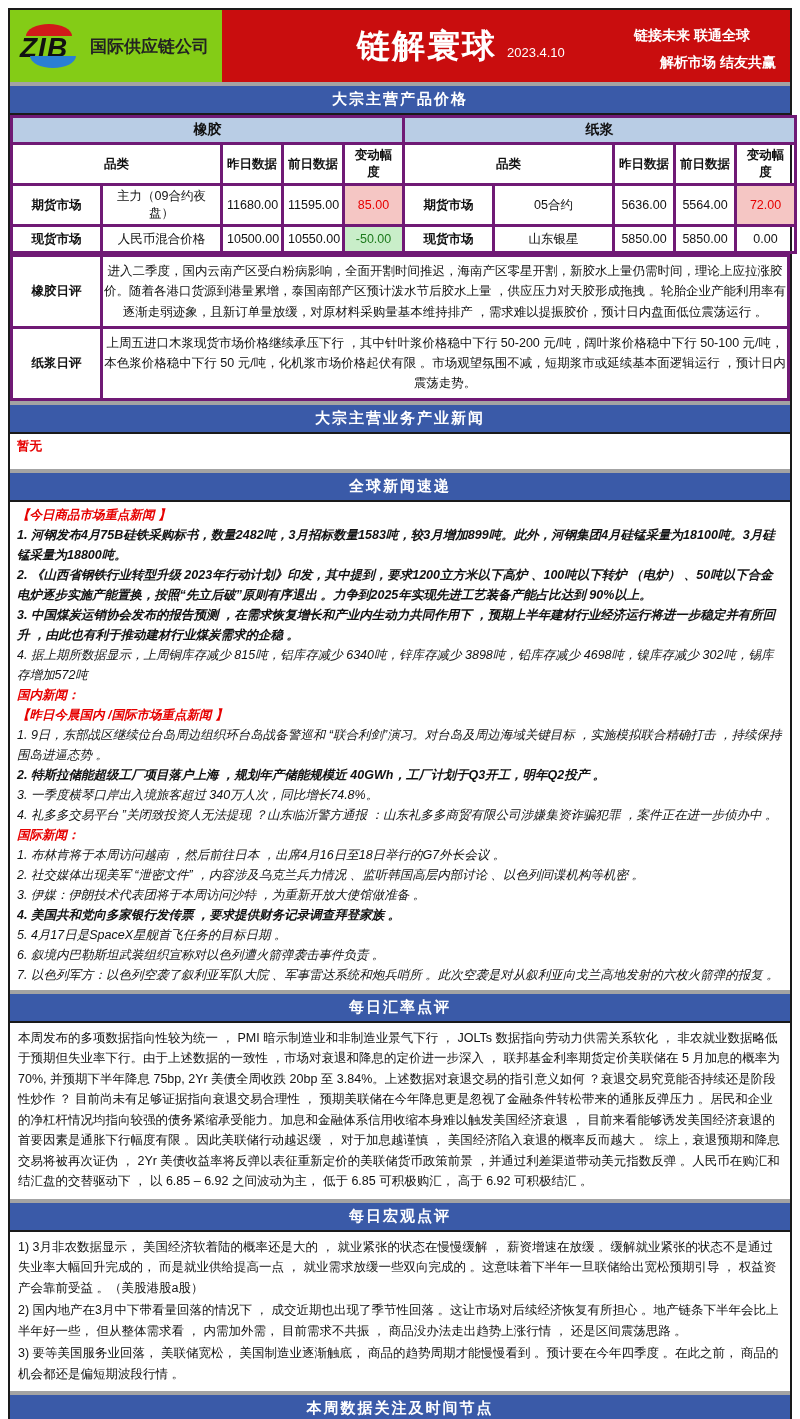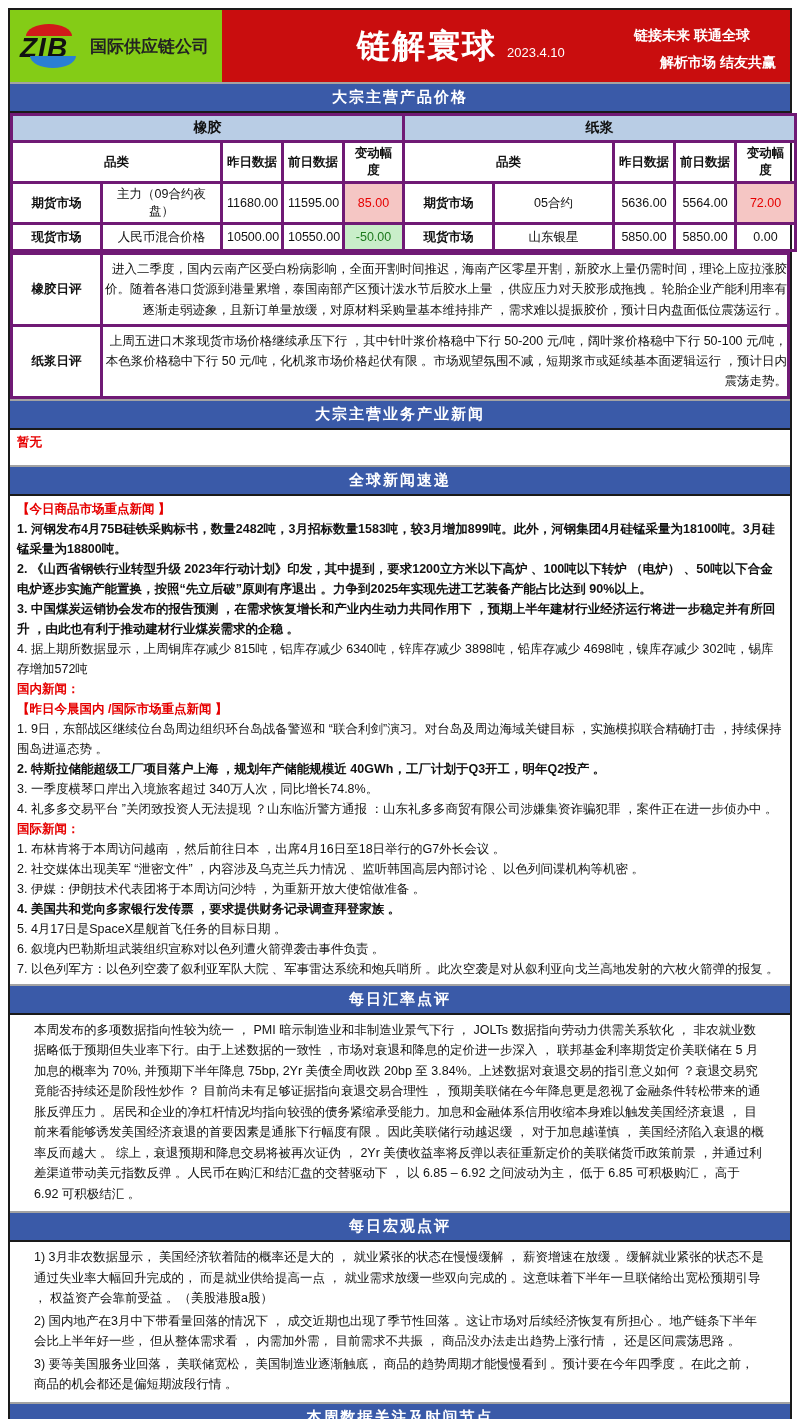--- a/index.html
+++ b/index.html
@@ -15,43 +15,43 @@
   .logo-zib { position: absolute; top: 8px; left: 0; font-size: 28px; font-weight: bold; letter-spacing: 1px; color: #111; font-style: italic; }
   .company-name { font-size: 17px; font-weight: bold; color: #222; }
   .header-red { flex: 1; position: relative; color: #fff; }
   .title-wrap { position: absolute; left: 135px; top: 14px; display: flex; align-items: baseline; }
   .main-title { font-size: 33px; font-weight: bold; letter-spacing: 2px; }
   .main-date { font-size: 13px; margin-left: 10px; margin-top: 12px; }
   .slogans { position: absolute; right: 14px; top: 12px; font-size: 14px; font-weight: bold; text-align: left; line-height: 1.9; }
   .slogans .s2 { padding-left: 26px; }
 
   
-  .banner { background: #3a5aa8; color: #fff; text-align: center; font-weight: bold; font-size: 15px; padding: 4px 15px; border-top: 2px solid #a3a3a3; border-bottom: 2px solid #1a1a1a; letter-spacing: 2px; }
+  .banner { background: #3a5aa8; color: #fff; text-align: center; font-weight: bold; font-size: 15px; padding: 4px 15px; border-top: 4px solid #a3a3a3; border-bottom: 2px solid #1a1a1a; letter-spacing: 2px; }
 
   
   table { width: 100%; border-collapse: collapse; table-layout: fixed; }
   td { border: 3px solid #701a75; font-size: 12.5px; padding: 2px 4px; vertical-align: middle; }
   .price-table td { text-align: center; height: 27px; }
   .group-row td { background: #b9cde5; font-size: 14px; font-weight: bold; }
   .head-row td { font-weight: bold; }
   .bold { font-weight: bold; }
   .chg-up { background: #f5c6c4; color: #e60000; }
   .chg-down { background: #c9eec9; color: #1d7a1d; }
 
   .comment-table .label { width: 90px; text-align: center; font-weight: bold; }
-  .comment-table .ctext { text-align: right; line-height: 1.62; padding: 4px 0; }
+  .comment-table .ctext { text-align: center; line-height: 1.62; padding: 4px 0; }
 
   .plain-row { padding: 4px 7px 14px 7px; font-size: 12.5px; }
   .red { color: #e60000; font-weight: bold; }
 
   .content { padding: 3px 7px 5px 7px; }
-  .news-line { font-size: 12.5px; line-height: 1.6; }
+  .news-line { font-size: 12.5px; line-height: 1.6; font-style: italic; }
   .center { text-align: left; }
 
-  .para-block { padding: 5px 24px; }
+  .para-block { padding: 5px 8px; }
   .para { font-size: 12.5px; line-height: 1.64; margin: 0 0 2px 0; }
 
   .cal-table .label-cell { width: 90px; background: #b9cde5; text-align: center; font-weight: bold; font-size: 13.5px; }
   .cal-table .cal-content { padding: 3px 7px 8px 7px; }
 </style>
 </head>
 <body>
 
 <div class="page">
 

